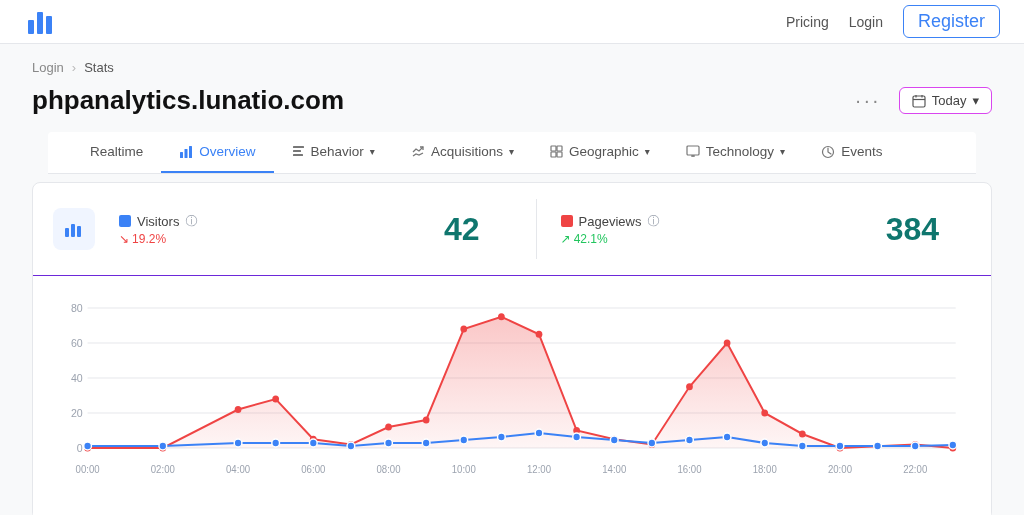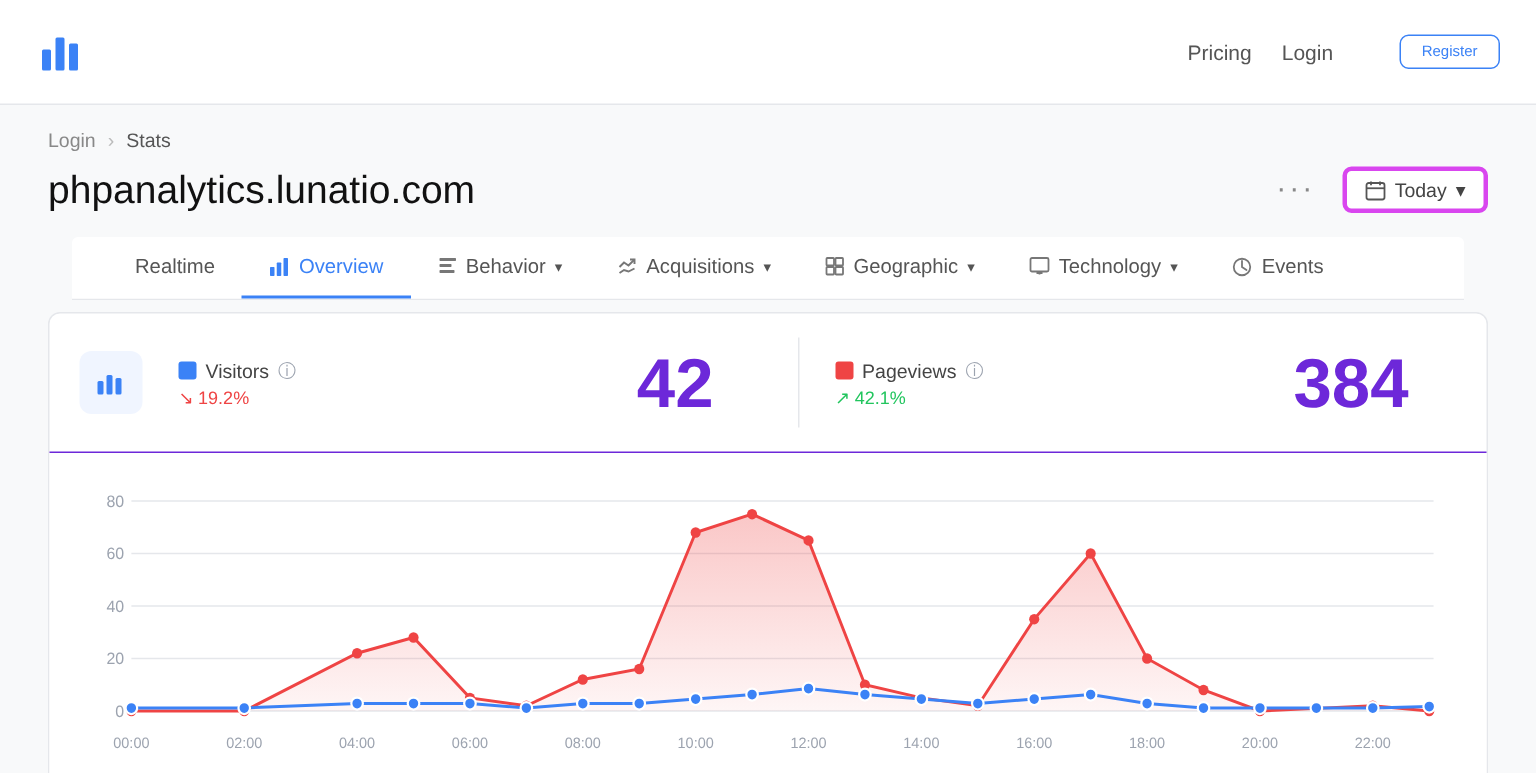--- a/index.html
+++ b/index.html
@@ -1,56 +1,56 @@
 <!DOCTYPE html>
 <html><head>
   <meta charset="utf-8">
   <style>
     * { box-sizing: border-box; margin: 0; padding: 0; }
     body { font-family: -apple-system, BlinkMacSystemFont, 'Segoe UI', sans-serif; background: #f8f9fa; color: #333; font-size: 14px; }
 
     
-    .header { background: #fff; border-bottom: 1px solid #e5e7eb; padding: 0 24px; height: 70px; display: flex; align-items: center; justify-content: space-between; }
+    .header { background: #fff; border-bottom: 1px solid #e5e7eb; padding: 0 24px; height: 44px; display: flex; align-items: center; justify-content: space-between; }
     .logo { display: flex; align-items: center; gap: 8px; }
     .logo-icon { color: #3b82f6; }
     .header-nav { display: flex; align-items: center; gap: 20px; }
     .header-nav a { color: #555; text-decoration: none; font-size: 14px; cursor: pointer; }
-    .btn-register { border: 1.5px solid #3b82f6; color: #3b82f6; background: #fff; padding: 5px 14px; border-radius: 6px; font-size: 10px; cursor: pointer; margin-left: 24px; }
+    .btn-register { border: 1.5px solid #3b82f6; color: #3b82f6; background: #fff; padding: 5px 14px; border-radius: 6px; font-size: 18px; cursor: pointer; }
 
     
     .breadcrumb { padding: 16px 32px 6px; display: flex; align-items: center; gap: 8px; font-size: 13px; color: #888; }
     .breadcrumb-sep { color: #bbb; }
     .breadcrumb-current { color: #555; }
 
     
     .page-title-area { padding: 4px 32px 16px; display: flex; align-items: center; justify-content: space-between; }
-    .page-title { font-size: 26px; font-weight: 400; color: #111; }
+    .page-title { font-size: 26px; font-weight: 700; color: #111; }
     .title-actions { display: flex; align-items: center; gap: 12px; }
     .more-btn { background: none; border: none; cursor: pointer; font-size: 20px; color: #888; letter-spacing: 2px; padding: 2px 6px; }
-    .date-btn { display: flex; align-items: center; gap: 6px; border: 3px solid #d946ef; border-radius: 6px; padding: 5px 12px; background: #fff; cursor: pointer; font-size: 13px; color: #444; }
+    .date-btn { display: flex; align-items: center; gap: 6px; border: 1px solid #d946ef; border-radius: 6px; padding: 5px 12px; background: #fff; cursor: pointer; font-size: 13px; color: #444; }
 
     
     .tabs { background: #fff; border-bottom: 1px solid #e5e7eb; padding: 0 24px; display: flex; align-items: center; gap: 0; margin: 0 8px; border-radius: 4px 4px 0 0; }
     .tab { padding: 12px 18px; font-size: 13.5px; color: #555; cursor: pointer; border-bottom: 2px solid transparent; display: flex; align-items: center; gap: 6px; white-space: nowrap; }
     .tab.active { color: #3b82f6; border-bottom: 2px solid #3b82f6; font-weight: 500; }
 
     
     .main { padding: 0 32px 24px; }
 
     
     .stats-card { background: #fff; border: 1px solid #e5e7eb; border-radius: 8px; margin: 0 0 0 0; }
     .stats-row { display: flex; align-items: center; padding: 16px 20px; border-bottom: 1px solid #6d28d9; gap: 24px; }
     .stats-icon { background: #f0f5ff; border-radius: 8px; padding: 10px; color: #3b82f6; display: flex; align-items: center; justify-content: center; }
     .stat-block { display: flex; flex-direction: column; gap: 2px; flex: 1; }
     .stat-label { display: flex; align-items: center; gap: 6px; font-size: 13px; color: #444; font-weight: 500; }
     .stat-badge { display: inline-block; width: 12px; height: 12px; border-radius: 2px; }
     .stat-change { font-size: 12px; display: flex; align-items: center; gap: 3px; }
     .stat-change.down { color: #ef4444; }
     .stat-change.up { color: #22c55e; }
-    .stat-value { font-size: 46px; font-weight: 700; color: #6d28d9; text-align: right; padding-right: 32px; }
+    .stat-value { font-size: 32px; font-weight: 700; color: #0f766e; text-align: right; padding-right: 32px; }
     .stat-divider { width: 1px; height: 60px; background: #e5e7eb; }
     .info-icon { color: #9ca3af; font-size: 12px; cursor: pointer; }
 
     
     .chart-area { padding: 12px 16px 8px; background: #fff; }
 
     svg text { font-family: -apple-system, BlinkMacSystemFont, 'Segoe UI', sans-serif; }
   </style>
 </head>
 <body>

